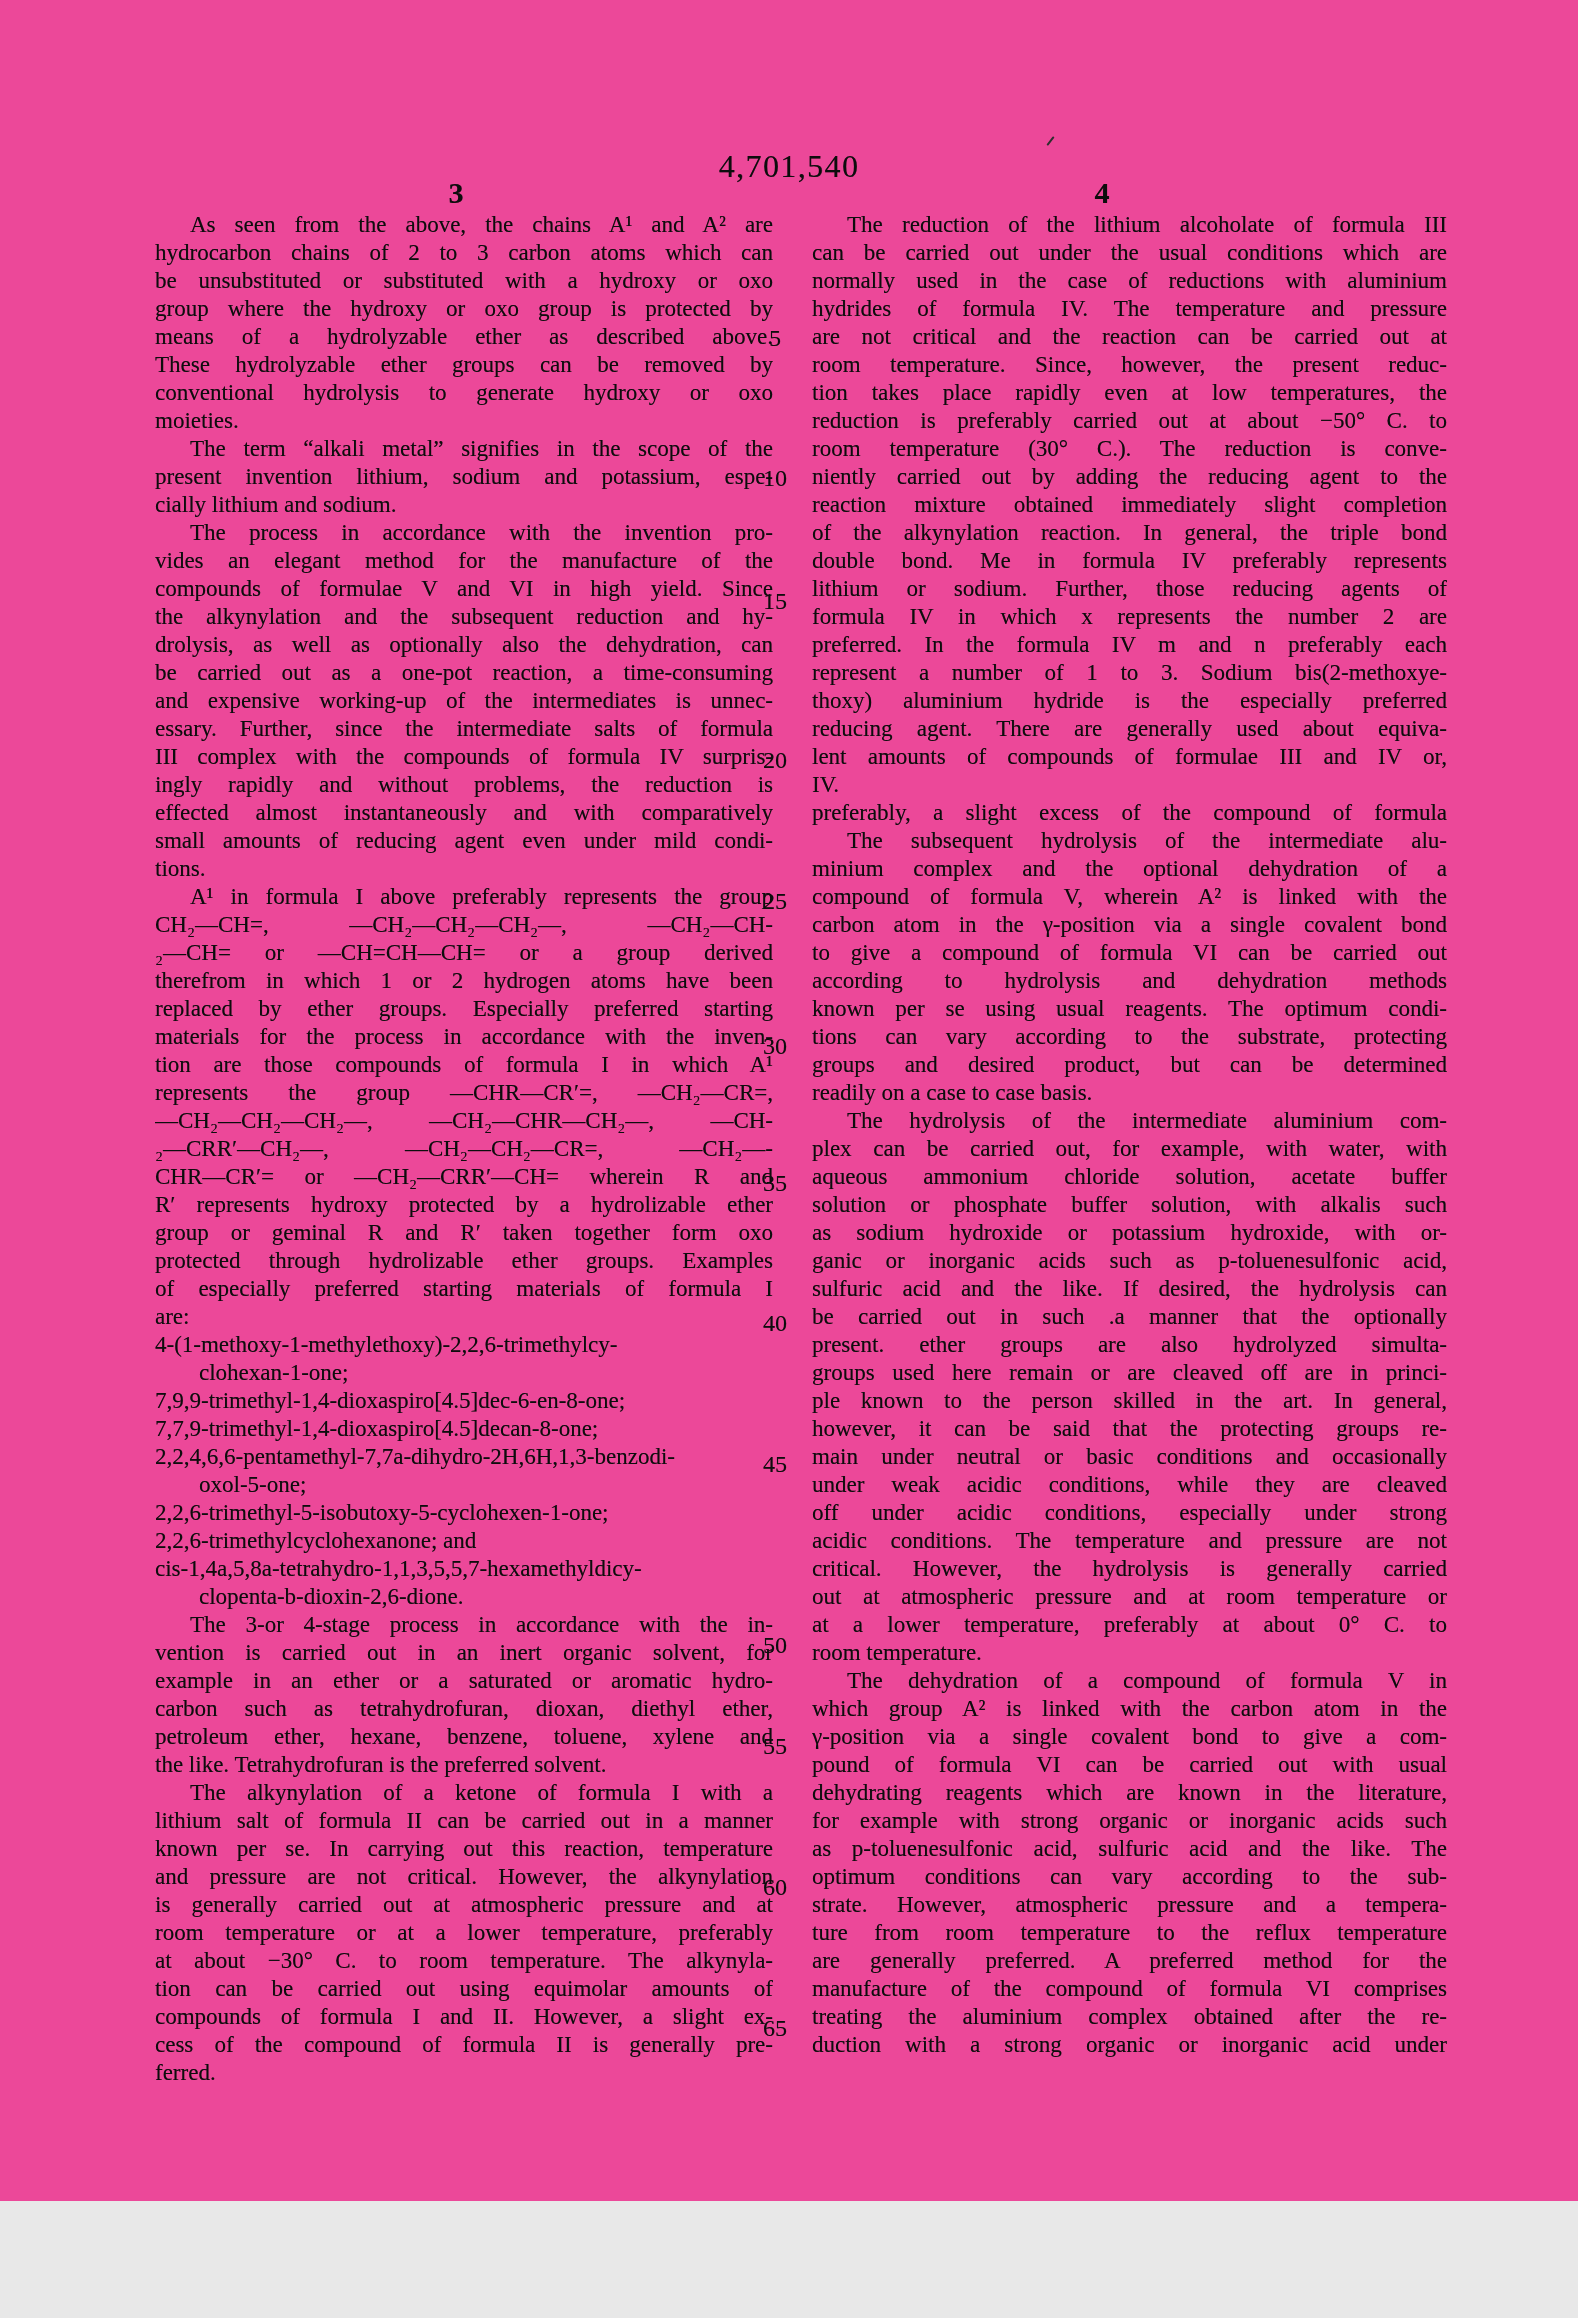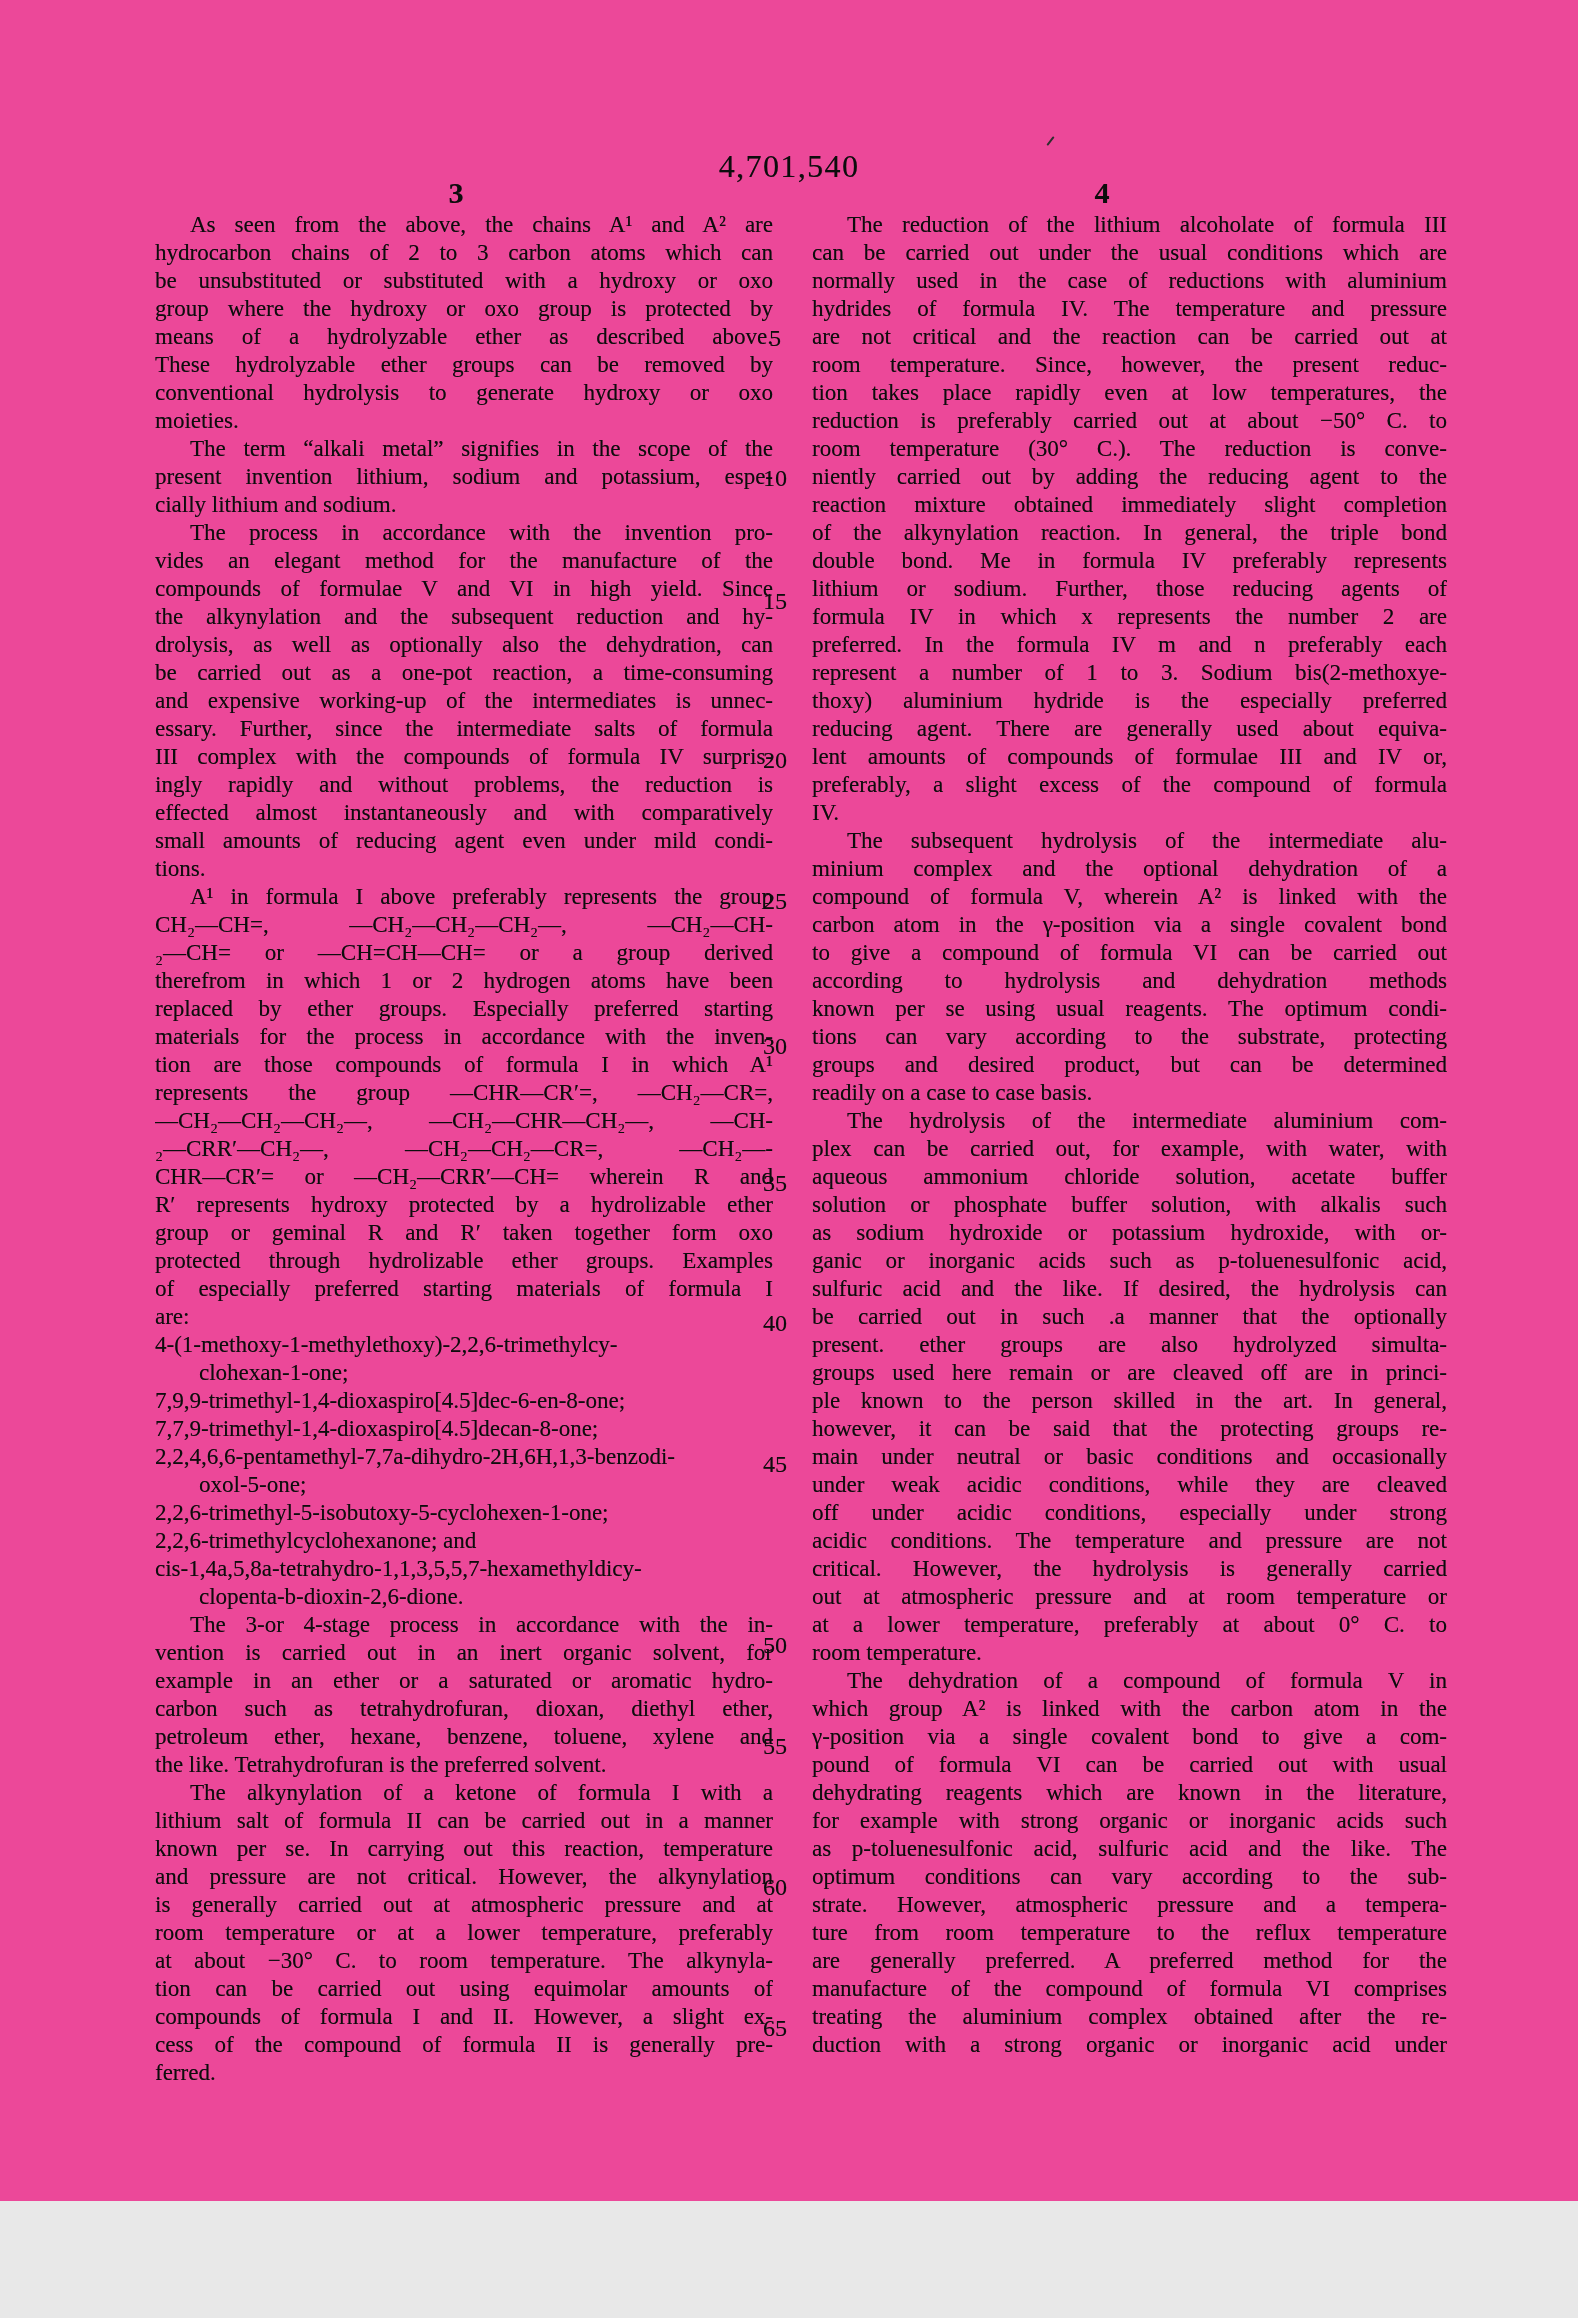--- a/index.html
+++ b/index.html
@@ -157,22 +157,22 @@
       <div class="line">reaction mixture obtained immediately slight completion</div>
       <div class="line">of the alkynylation reaction. In general, the triple bond</div>
       <div class="line">double bond. Me in formula IV preferably represents</div>
       <div class="line">lithium or sodium. Further, those reducing agents of</div>
       <div class="line">formula IV in which x represents the number 2 are</div>
       <div class="line">preferred. In the formula IV m and n preferably each</div>
       <div class="line">represent a number of 1 to 3. Sodium bis(2-methoxye-</div>
       <div class="line">thoxy) aluminium hydride is the especially preferred</div>
       <div class="line">reducing agent. There are generally used about equiva-</div>
       <div class="line">lent amounts of compounds of formulae III and IV or,</div>
+      <div class="line end">IV.</div>
       <div class="line">preferably, a slight excess of the compound of formula</div>
-      <div class="line end">IV.</div>
       <div class="line in">The subsequent hydrolysis of the intermediate alu-</div>
       <div class="line">minium complex and the optional dehydration of a</div>
       <div class="line">compound of formula V, wherein A² is linked with the</div>
       <div class="line">carbon atom in the γ-position via a single covalent bond</div>
       <div class="line">to give a compound of formula VI can be carried out</div>
       <div class="line">according to hydrolysis and dehydration methods</div>
       <div class="line">known per se using usual reagents. The optimum condi-</div>
       <div class="line">tions can vary according to the substrate, protecting</div>
       <div class="line">groups and desired product, but can be determined</div>
       <div class="line end">readily on a case to case basis.</div>

